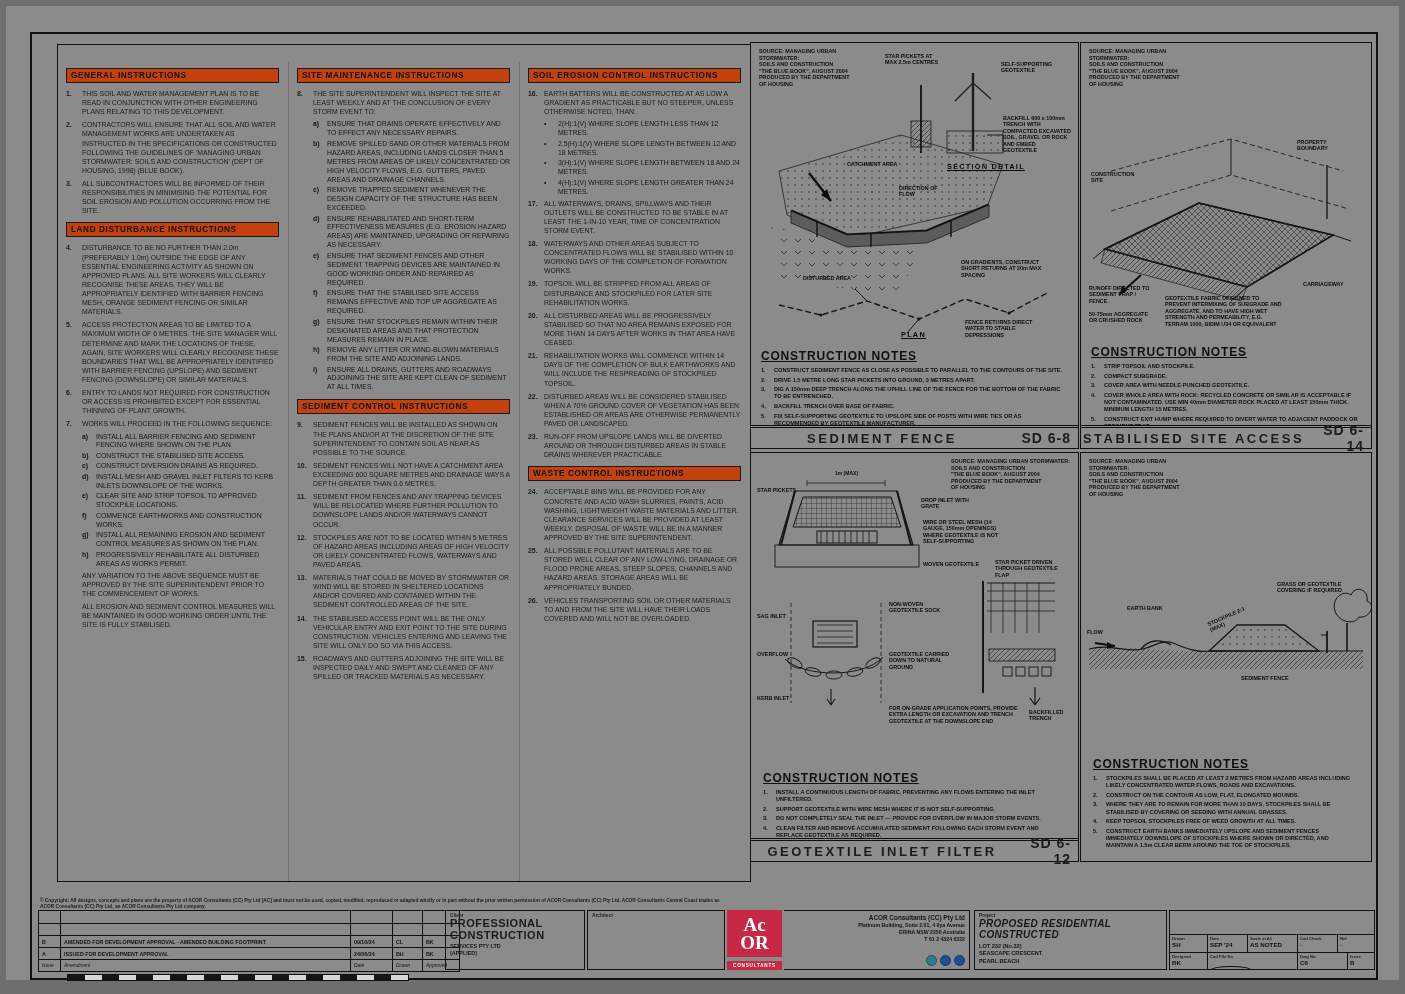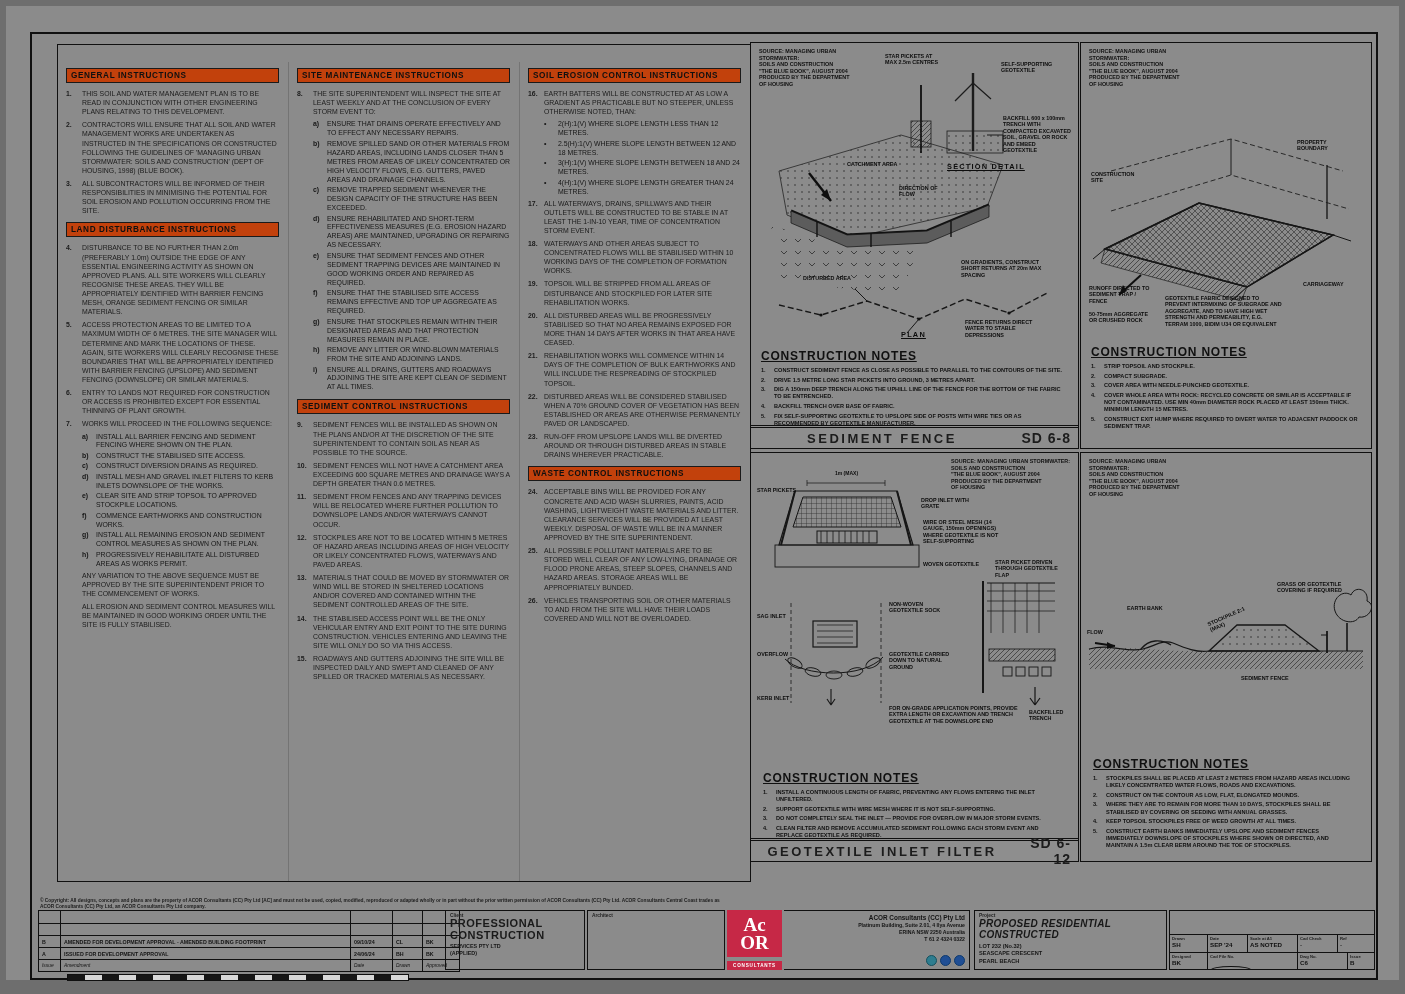--- a/index.html
+++ b/index.html
@@ -448,20 +448,24 @@
               <div class="cnrow">
                 <span class="cnnum">4.</span>
                 <span>COVER WHOLE AREA WITH ROCK: RECYCLED CONCRETE OR SIMILAR IS ACCEPTABLE IF NOT CONTAMINATED. USE MIN 40mm DIAMETER ROCK PLACED AT LEAST 150mm THICK. MINIMUM LENGTH 15 METRES.</span>
               </div>
               <div class="cnrow">
                 <span class="cnnum">5.</span>
                 <span>CONSTRUCT EXIT HUMP WHERE REQUIRED TO DIVERT WATER TO ADJACENT PADDOCK OR SEDIMENT TRAP.</span>
               </div>
             </div>
         </div>
+        <div class="panel-titlebar">
+          <span class="t">STABILISED SITE ACCESS</span>
+          <span class="c">SD 6-14</span>
+        </div>
       </div>
 
       <div class="panel" style="left:718px;top:418px;width:327px;height:408px;">
         <div class="source" style="left:200px;top:5px;width:120px;">SOURCE:  MANAGING URBAN STORMWATER:
 SOILS AND CONSTRUCTION
 "THE BLUE BOOK", AUGUST 2004
 PRODUCED BY THE DEPARTMENT
 OF HOUSING</div>
         <svg class="sk" width="327" height="310" viewBox="0 0 327 310">
 

